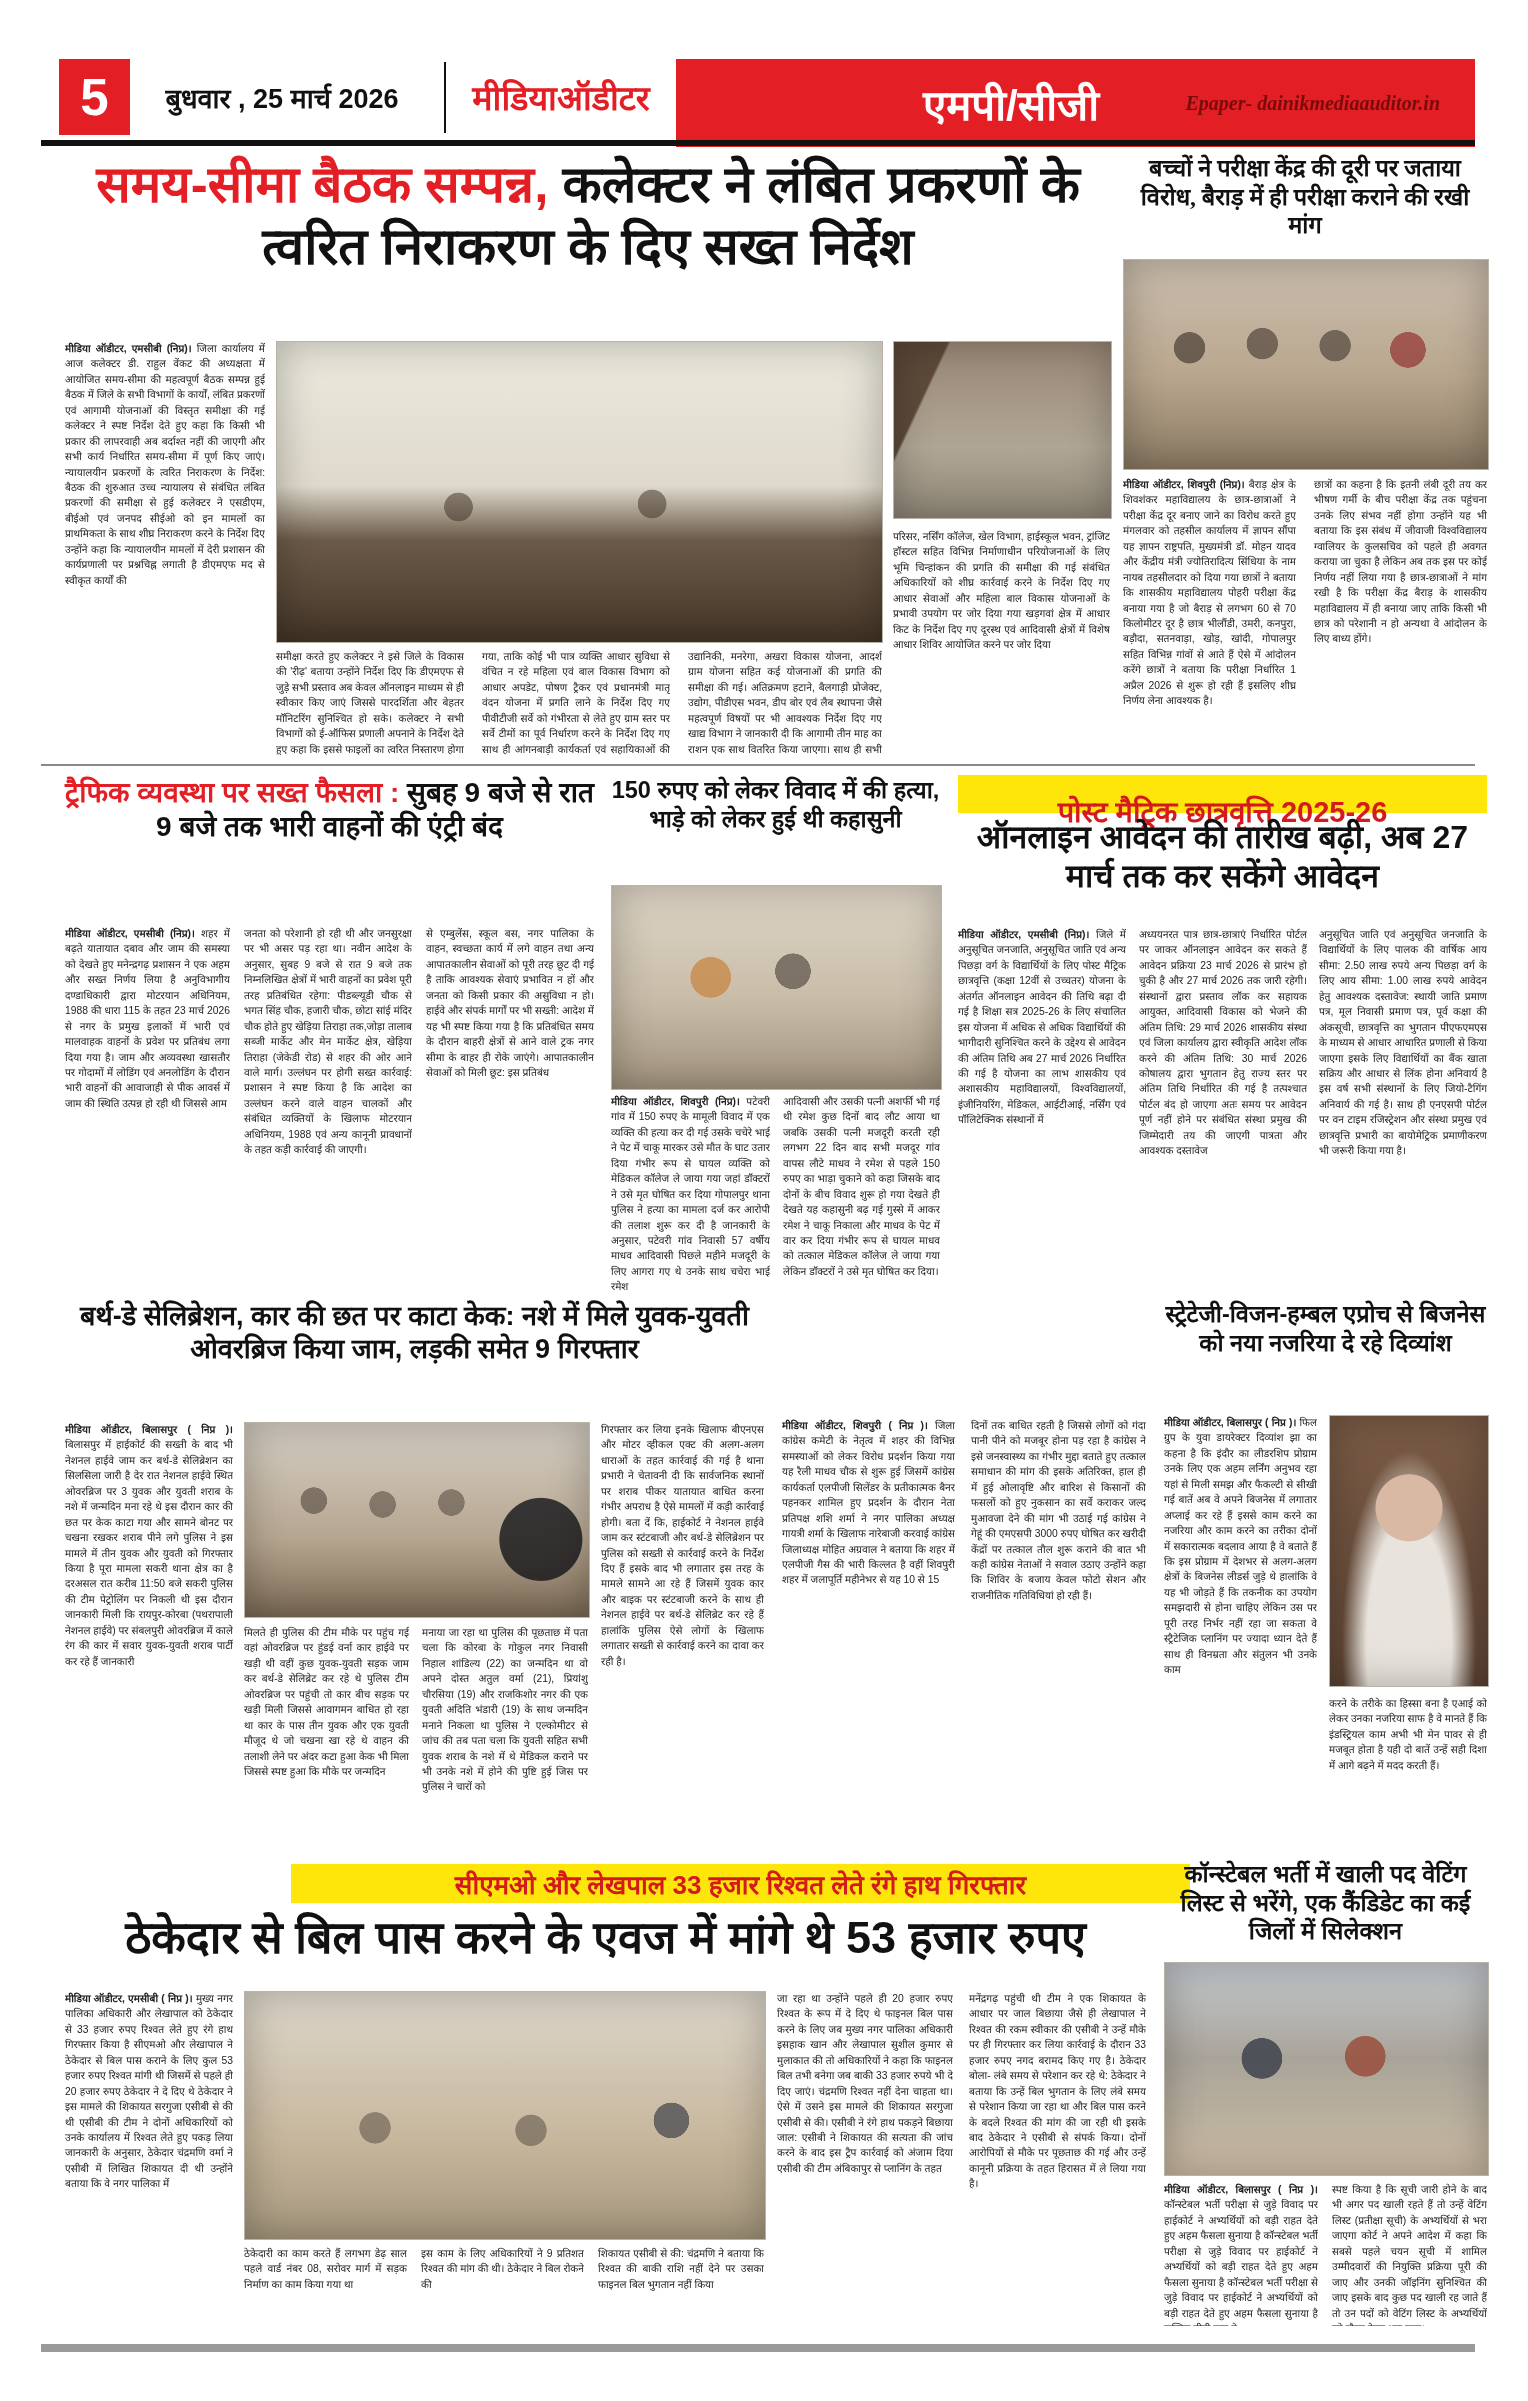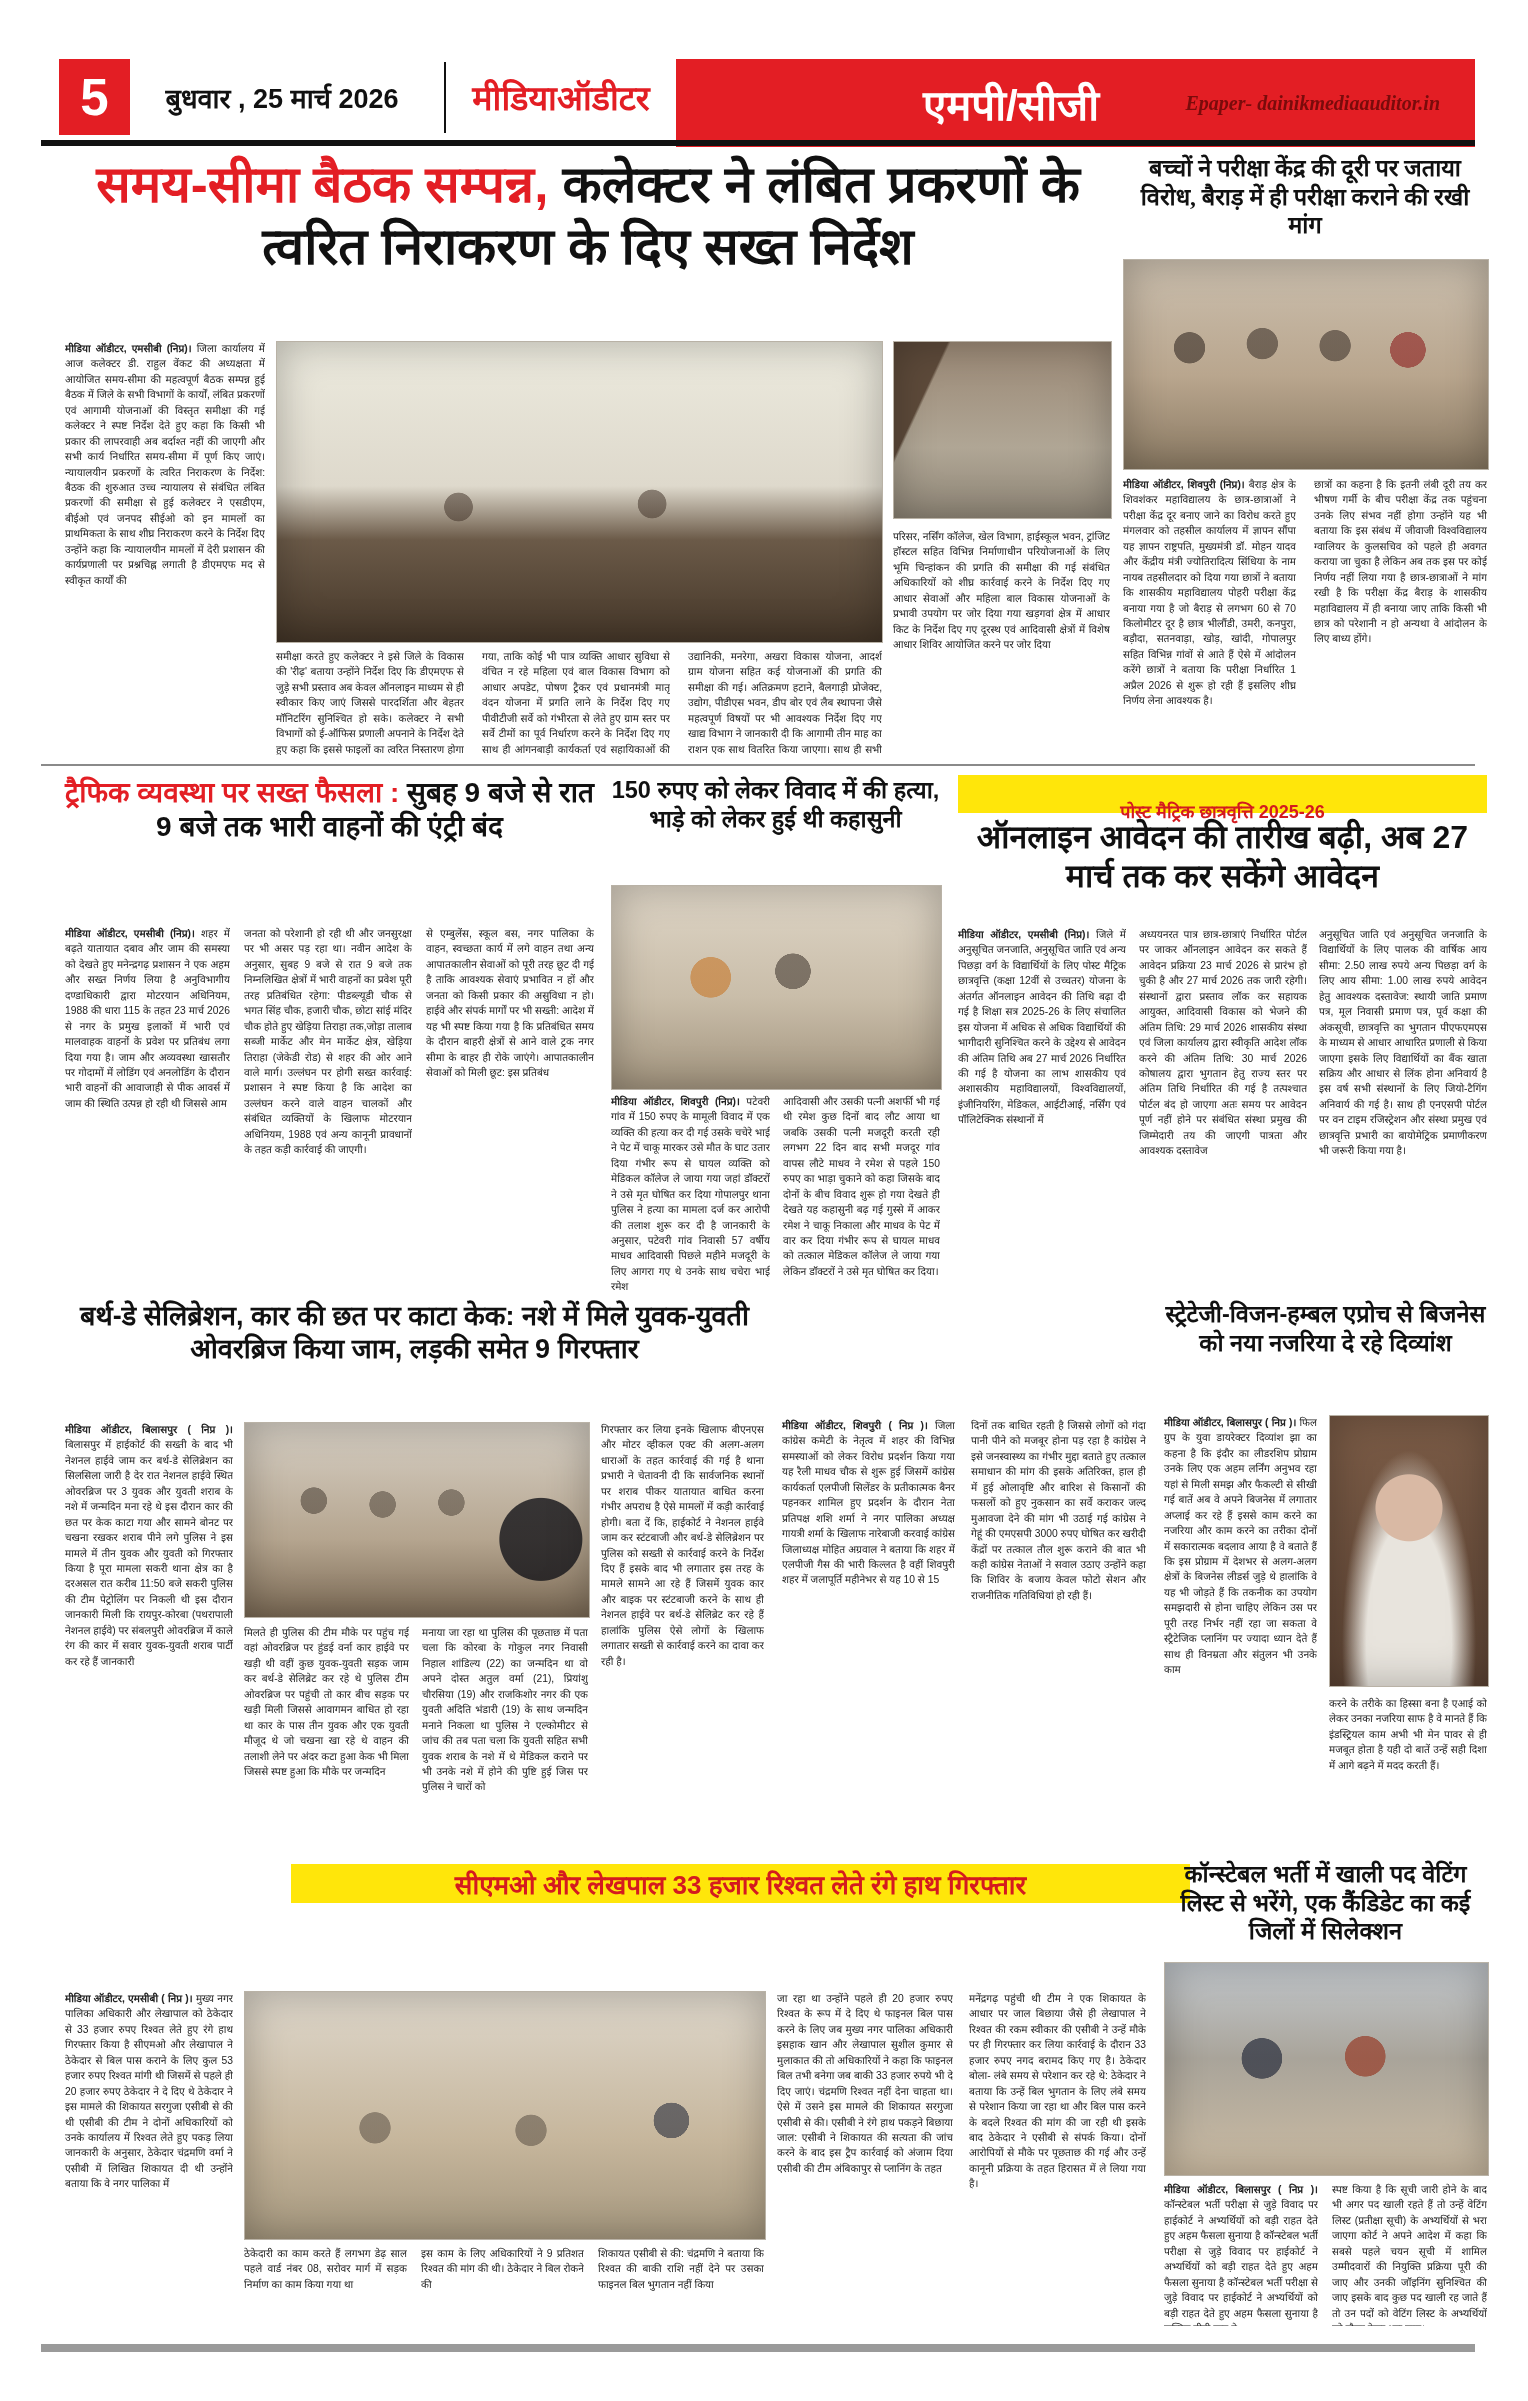--- a/index.html
+++ b/index.html
@@ -117,21 +117,21 @@
   <div class="abs col" style="left:426px;top:926px;width:168px;height:364px;">से एम्बुलेंस, स्कूल बस, नगर पालिका के वाहन, स्वच्छता कार्य में लगे वाहन तथा अन्य आपातकालीन सेवाओं को पूरी तरह छूट दी गई है ताकि आवश्यक सेवाएं प्रभावित न हों और जनता को किसी प्रकार की असुविधा न हो। हाईवे और संपर्क मार्गों पर भी सख्ती: आदेश में यह भी स्पष्ट किया गया है कि प्रतिबंधित समय के दौरान बाहरी क्षेत्रों से आने वाले ट्रक नगर सीमा के बाहर ही रोके जाएंगे। आपातकालीन सेवाओं को मिली छूट: इस प्रतिबंध</div>
 
   <div class="abs hl" style="left:611px;top:776px;width:329px;height:103px;font-size:23.5px;">150 रुपए को लेकर विवाद में की हत्या, भाड़े को लेकर हुई थी कहासुनी</div>
   <div class="abs photo ph-van" style="left:611px;top:885px;width:329px;height:203px;"></div>
   <div class="abs col" style="left:611px;top:1094px;width:159px;height:196px;">
     <span class="byline">मीडिया ऑडीटर, शिवपुरी (निप्र)। </span><span>पटेवरी गांव में 150 रुपए के मामूली विवाद में एक व्यक्ति की हत्या कर दी गई उसके चचेरे भाई ने पेट में चाकू मारकर उसे मौत के घाट उतार दिया गंभीर रूप से घायल व्यक्ति को मेडिकल कॉलेज ले जाया गया जहां डॉक्टरों ने उसे मृत घोषित कर दिया गोपालपुर थाना पुलिस ने हत्या का मामला दर्ज कर आरोपी की तलाश शुरू कर दी है जानकारी के अनुसार, पटेवरी गांव निवासी 57 वर्षीय माधव आदिवासी पिछले महीने मजदूरी के लिए आगरा गए थे उनके साथ चचेरा भाई रमेश</span>
   </div>
   <div class="abs col" style="left:783px;top:1094px;width:157px;height:196px;">आदिवासी और उसकी पत्नी अशर्फी भी गई थी रमेश कुछ दिनों बाद लौट आया था जबकि उसकी पत्नी मजदूरी करती रही लगभग 22 दिन बाद सभी मजदूर गांव वापस लौटे माधव ने रमेश से पहले 150 रुपए का भाड़ा चुकाने को कहा जिसके बाद दोनों के बीच विवाद शुरू हो गया देखते ही देखते यह कहासुनी बढ़ गई गुस्से में आकर रमेश ने चाकू निकाला और माधव के पेट में वार कर दिया गंभीर रूप से घायल माधव को तत्काल मेडिकल कॉलेज ले जाया गया लेकिन डॉक्टरों ने उसे मृत घोषित कर दिया।</div>
 
   <div class="abs kicker-strip" style="left:958px;top:775px;width:529px;height:38px;">
-    <span style="font-size:18px;margin-top:33px;">पोस्ट मैट्रिक छात्रवृत्ति 2025-26</span>
+    <span style="font-size:29px;margin-top:33px;">पोस्ट मैट्रिक छात्रवृत्ति 2025-26</span>
   </div>
   <div class="abs hl" style="left:958px;top:818px;width:529px;height:100px;font-size:32px;">ऑनलाइन आवेदन की तारीख बढ़ी, अब 27 मार्च तक कर सकेंगे आवेदन</div>
   <div class="abs col" style="left:958px;top:927px;width:168px;height:363px;">
     <span class="byline">मीडिया ऑडीटर, एमसीबी (निप्र)। </span><span>जिले में अनुसूचित जनजाति, अनुसूचित जाति एवं अन्य पिछड़ा वर्ग के विद्यार्थियों के लिए पोस्ट मैट्रिक छात्रवृत्ति (कक्षा 12वीं से उच्चतर) योजना के अंतर्गत ऑनलाइन आवेदन की तिथि बढ़ा दी गई है शिक्षा सत्र 2025-26 के लिए संचालित इस योजना में अधिक से अधिक विद्यार्थियों की भागीदारी सुनिश्चित करने के उद्देश्य से आवेदन की अंतिम तिथि अब 27 मार्च 2026 निर्धारित की गई है योजना का लाभ शासकीय एवं अशासकीय महाविद्यालयों, विश्वविद्यालयों, इंजीनियरिंग, मेडिकल, आईटीआई, नर्सिंग एवं पॉलिटेक्निक संस्थानों में</span>
   </div>
   <div class="abs col" style="left:1139px;top:927px;width:168px;height:363px;">अध्ययनरत पात्र छात्र-छात्राएं निर्धारित पोर्टल पर जाकर ऑनलाइन आवेदन कर सकते हैं आवेदन प्रक्रिया 23 मार्च 2026 से प्रारंभ हो चुकी है और 27 मार्च 2026 तक जारी रहेगी। संस्थानों द्वारा प्रस्ताव लॉक कर सहायक आयुक्त, आदिवासी विकास को भेजने की अंतिम तिथि: 29 मार्च 2026 शासकीय संस्था एवं जिला कार्यालय द्वारा स्वीकृति आदेश लॉक करने की अंतिम तिथि: 30 मार्च 2026 कोषालय द्वारा भुगतान हेतु राज्य स्तर पर अंतिम तिथि निर्धारित की गई है तत्पश्चात पोर्टल बंद हो जाएगा अतः समय पर आवेदन पूर्ण नहीं होने पर संबंधित संस्था प्रमुख की जिम्मेदारी तय की जाएगी पात्रता और आवश्यक दस्तावेज</div>
   <div class="abs col" style="left:1319px;top:927px;width:168px;height:363px;">अनुसूचित जाति एवं अनुसूचित जनजाति के विद्यार्थियों के लिए पालक की वार्षिक आय सीमा: 2.50 लाख रुपये अन्य पिछड़ा वर्ग के लिए आय सीमा: 1.00 लाख रुपये आवेदन हेतु आवश्यक दस्तावेज: स्थायी जाति प्रमाण पत्र, मूल निवासी प्रमाण पत्र, पूर्व कक्षा की अंकसूची, छात्रवृत्ति का भुगतान पीएफएमएस के माध्यम से आधार आधारित प्रणाली से किया जाएगा इसके लिए विद्यार्थियों का बैंक खाता सक्रिय और आधार से लिंक होना अनिवार्य है इस वर्ष सभी संस्थानों के लिए जियो-टैगिंग अनिवार्य की गई है। साथ ही एनएसपी पोर्टल पर वन टाइम रजिस्ट्रेशन और संस्था प्रमुख एवं छात्रवृत्ति प्रभारी का बायोमेट्रिक प्रमाणीकरण भी जरूरी किया गया है।</div>
 
   <div class="abs hl" style="left:65px;top:1300px;width:699px;height:112px;font-size:27px;">बर्थ-डे सेलिब्रेशन, कार की छत पर काटा केक: नशे में मिले युवक-युवती ओवरब्रिज किया जाम, लड़की समेत 9 गिरफ्तार</div>
   <div class="abs col" style="left:65px;top:1422px;width:168px;height:429px;">
@@ -150,20 +150,21 @@
   <div class="abs hl" style="left:1164px;top:1300px;width:323px;height:106px;font-size:23.5px;">स्ट्रेटेजी-विजन-हम्बल एप्रोच से बिजनेस को नया नजरिया दे रहे दिव्यांश</div>
   <div class="abs col" style="left:1164px;top:1415px;width:153px;height:436px;">
     <span class="byline">मीडिया ऑडीटर, बिलासपुर ( निप्र )। </span><span>फिल ग्रुप के युवा डायरेक्टर दिव्यांश झा का कहना है कि इंदौर का लीडरशिप प्रोग्राम उनके लिए एक अहम लर्निंग अनुभव रहा यहां से मिली समझ और फैकल्टी से सीखी गई बातें अब वे अपने बिजनेस में लगातार अप्लाई कर रहे हैं इससे काम करने का नजरिया और काम करने का तरीका दोनों में सकारात्मक बदलाव आया है वे बताते हैं कि इस प्रोग्राम में देशभर से अलग-अलग क्षेत्रों के बिजनेस लीडर्स जुड़े थे हालांकि वे यह भी जोड़ते हैं कि तकनीक का उपयोग समझदारी से होना चाहिए लेकिन उस पर पूरी तरह निर्भर नहीं रहा जा सकता वे स्ट्रैटेजिक प्लानिंग पर ज्यादा ध्यान देते हैं साथ ही विनम्रता और संतुलन भी उनके काम</span>
   </div>
   <div class="abs photo ph-portrait" style="left:1329px;top:1415px;width:158px;height:270px;"></div>
   <div class="abs col" style="left:1329px;top:1696px;width:158px;height:156px;">करने के तरीके का हिस्सा बना है एआई को लेकर उनका नजरिया साफ है वे मानते हैं कि इंडस्ट्रियल काम अभी भी मेन पावर से ही मजबूत होता है यही दो बातें उन्हें सही दिशा में आगे बढ़ने में मदद करती हैं।</div>
 
   <div class="abs kicker-strip" style="left:247px;top:1864px;width:899px;height:39px;margin-left:44px;">
     <span style="font-size:26px;">सीएमओ और लेखपाल 33 हजार रिश्वत लेते रंगे हाथ गिरफ्तार</span>
   </div>
+  <div class="abs hl" style="left:65px;top:1911px;width:1081px;height:68px;font-size:45px;">ठेकेदार से बिल पास करने के एवज में मांगे थे 53 हजार रुपए</div>
   <div class="abs col" style="left:65px;top:1991px;width:168px;height:333px;">
     <span class="byline">मीडिया ऑडीटर, एमसीबी ( निप्र )। </span><span>मुख्य नगर पालिका अधिकारी और लेखापाल को ठेकेदार से 33 हजार रुपए रिश्वत लेते हुए रंगे हाथ गिरफ्तार किया है सीएमओ और लेखापाल ने ठेकेदार से बिल पास कराने के लिए कुल 53 हजार रुपए रिश्वत मांगी थी जिसमें से पहले ही 20 हजार रुपए ठेकेदार ने दे दिए थे ठेकेदार ने इस मामले की शिकायत सरगुजा एसीबी से की थी एसीबी की टीम ने दोनों अधिकारियों को उनके कार्यालय में रिश्वत लेते हुए पकड़ लिया जानकारी के अनुसार, ठेकेदार चंद्रमणि वर्मा ने एसीबी में लिखित शिकायत दी थी उन्होंने बताया कि वे नगर पालिका में</span>
   </div>
   <div class="abs photo ph-lane" style="left:244px;top:1991px;width:520px;height:247px;"></div>
   <div class="abs col" style="left:244px;top:2246px;width:163px;height:78px;">ठेकेदारी का काम करते हैं लगभग डेढ़ साल पहले वार्ड नंबर 08, सरोवर मार्ग में सड़क निर्माण का काम किया गया था</div>
   <div class="abs col" style="left:421px;top:2246px;width:163px;height:78px;">इस काम के लिए अधिकारियों ने 9 प्रतिशत रिश्वत की मांग की थी। ठेकेदार ने बिल रोकने की</div>
   <div class="abs col" style="left:598px;top:2246px;width:166px;height:78px;">शिकायत एसीबी से की: चंद्रमणि ने बताया कि रिश्वत की बाकी राशि नहीं देने पर उसका फाइनल बिल भुगतान नहीं किया</div>
   <div class="abs col" style="left:777px;top:1991px;width:176px;height:333px;">जा रहा था उन्होंने पहले ही 20 हजार रुपए रिश्वत के रूप में दे दिए थे फाइनल बिल पास करने के लिए जब मुख्य नगर पालिका अधिकारी इसहाक खान और लेखापाल सुशील कुमार से मुलाकात की तो अधिकारियों ने कहा कि फाइनल बिल तभी बनेगा जब बाकी 33 हजार रुपये भी दे दिए जाएं। चंद्रमणि रिश्वत नहीं देना चाहता था। ऐसे में उसने इस मामले की शिकायत सरगुजा एसीबी से की। एसीबी ने रंगे हाथ पकड़ने बिछाया जाल: एसीबी ने शिकायत की सत्यता की जांच करने के बाद इस ट्रैप कार्रवाई को अंजाम दिया एसीबी की टीम अंबिकापुर से प्लानिंग के तहत</div>
   <div class="abs col" style="left:969px;top:1991px;width:177px;height:333px;">मनेंद्रगढ़ पहुंची थी टीम ने एक शिकायत के आधार पर जाल बिछाया जैसे ही लेखापाल ने रिश्वत की रकम स्वीकार की एसीबी ने उन्हें मौके पर ही गिरफ्तार कर लिया कार्रवाई के दौरान 33 हजार रुपए नगद बरामद किए गए है। ठेकेदार बोला- लंबे समय से परेशान कर रहे थे: ठेकेदार ने बताया कि उन्हें बिल भुगतान के लिए लंबे समय से परेशान किया जा रहा था और बिल पास करने के बदले रिश्वत की मांग की जा रही थी इसके बाद ठेकेदार ने एसीबी से संपर्क किया। दोनों आरोपियों से मौके पर पूछताछ की गई और उन्हें कानूनी प्रक्रिया के तहत हिरासत में ले लिया गया है।</div>
 

